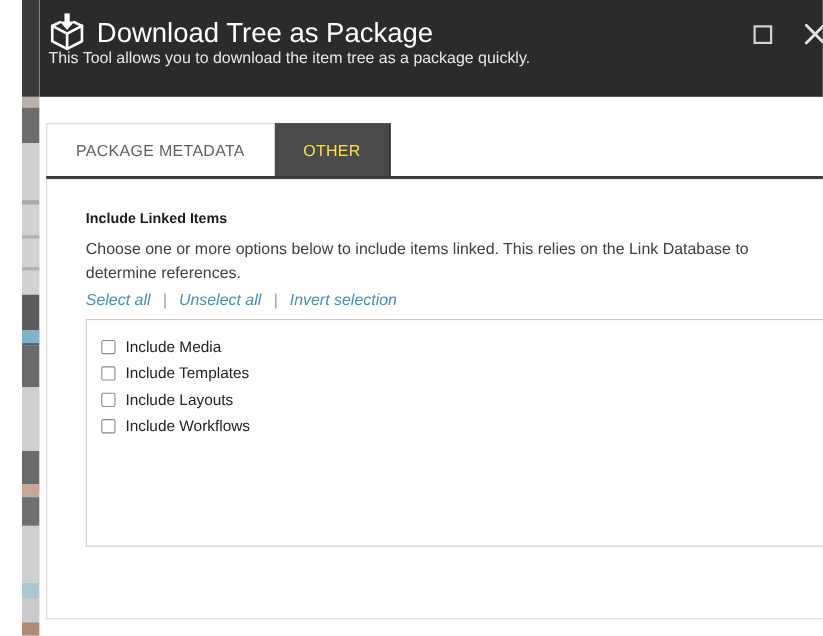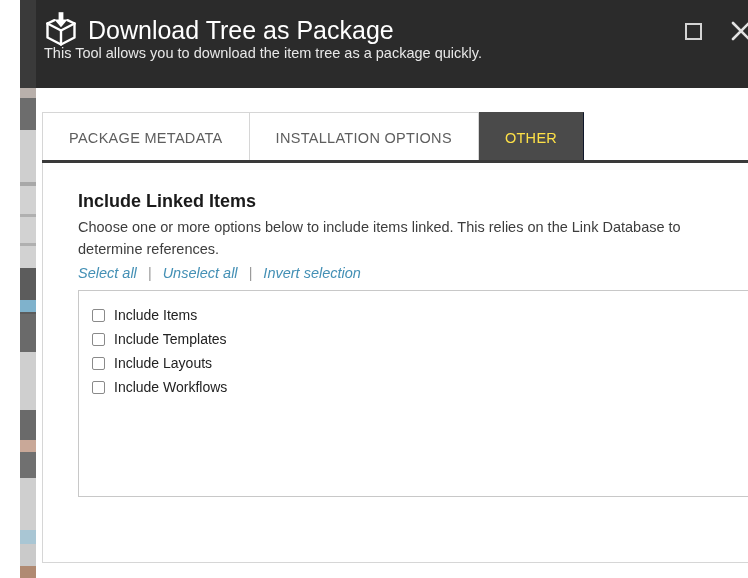--- a/index.html
+++ b/index.html
@@ -172,21 +172,21 @@
     background: #ffffff;
     border-left: 1px solid #d6d6d6;
     border-right: 1px solid #d6d6d6;
     border-bottom: 1px solid #d6d6d6;
   }
 
   .section-title {
     position: absolute;
     left: 35px;
     top: 28px;
-    font-size: 18px;
+    font-size: 13px;
     font-weight: bold;
     color: #1a1a1a;
     text-align: center;
   }
   .section-desc {
     position: absolute;
     left: 35px;
     top: 53px;
     width: 660px;
     font-size: 14.5px;
@@ -313,23 +313,20 @@
             <path d="M3 3 L19 19 M19 3 L3 19" stroke="#e2e2e2" stroke-width="2.6" stroke-linecap="round"></path>
           </svg>
         </button>
       </div>
     </div>
 
     <div class="tabstrip">
       <div class="tab">
         <span>PACKAGE METADATA</span>
       </div>
-      <div class="tab">
-        <span>INSTALLATION OPTIONS</span>
-      </div>
       <div class="tab active">
         <span>OTHER</span>
       </div>
     </div>
     <div class="tab-underline"></div>
 
     <div class="panel">
 
       <div class="section-title">Include Linked Items</div>
 
@@ -339,21 +336,21 @@
         <span class="link">Select all</span>
         <span class="link-sep">|</span>
         <span class="link">Unselect all</span>
         <span class="link-sep">|</span>
         <span class="link">Invert selection</span>
       </div>
 
       <div class="checkbox-box">
         <div class="cb-item">
           <span class="cb-box"></span>
-          <span class="cb-label">Include Items</span>
+          <span class="cb-label">Include Media</span>
         </div>
         <div class="cb-item">
           <span class="cb-box"></span>
           <span class="cb-label">Include Templates</span>
         </div>
         <div class="cb-item">
           <span class="cb-box"></span>
           <span class="cb-label">Include Layouts</span>
         </div>
         <div class="cb-item">

